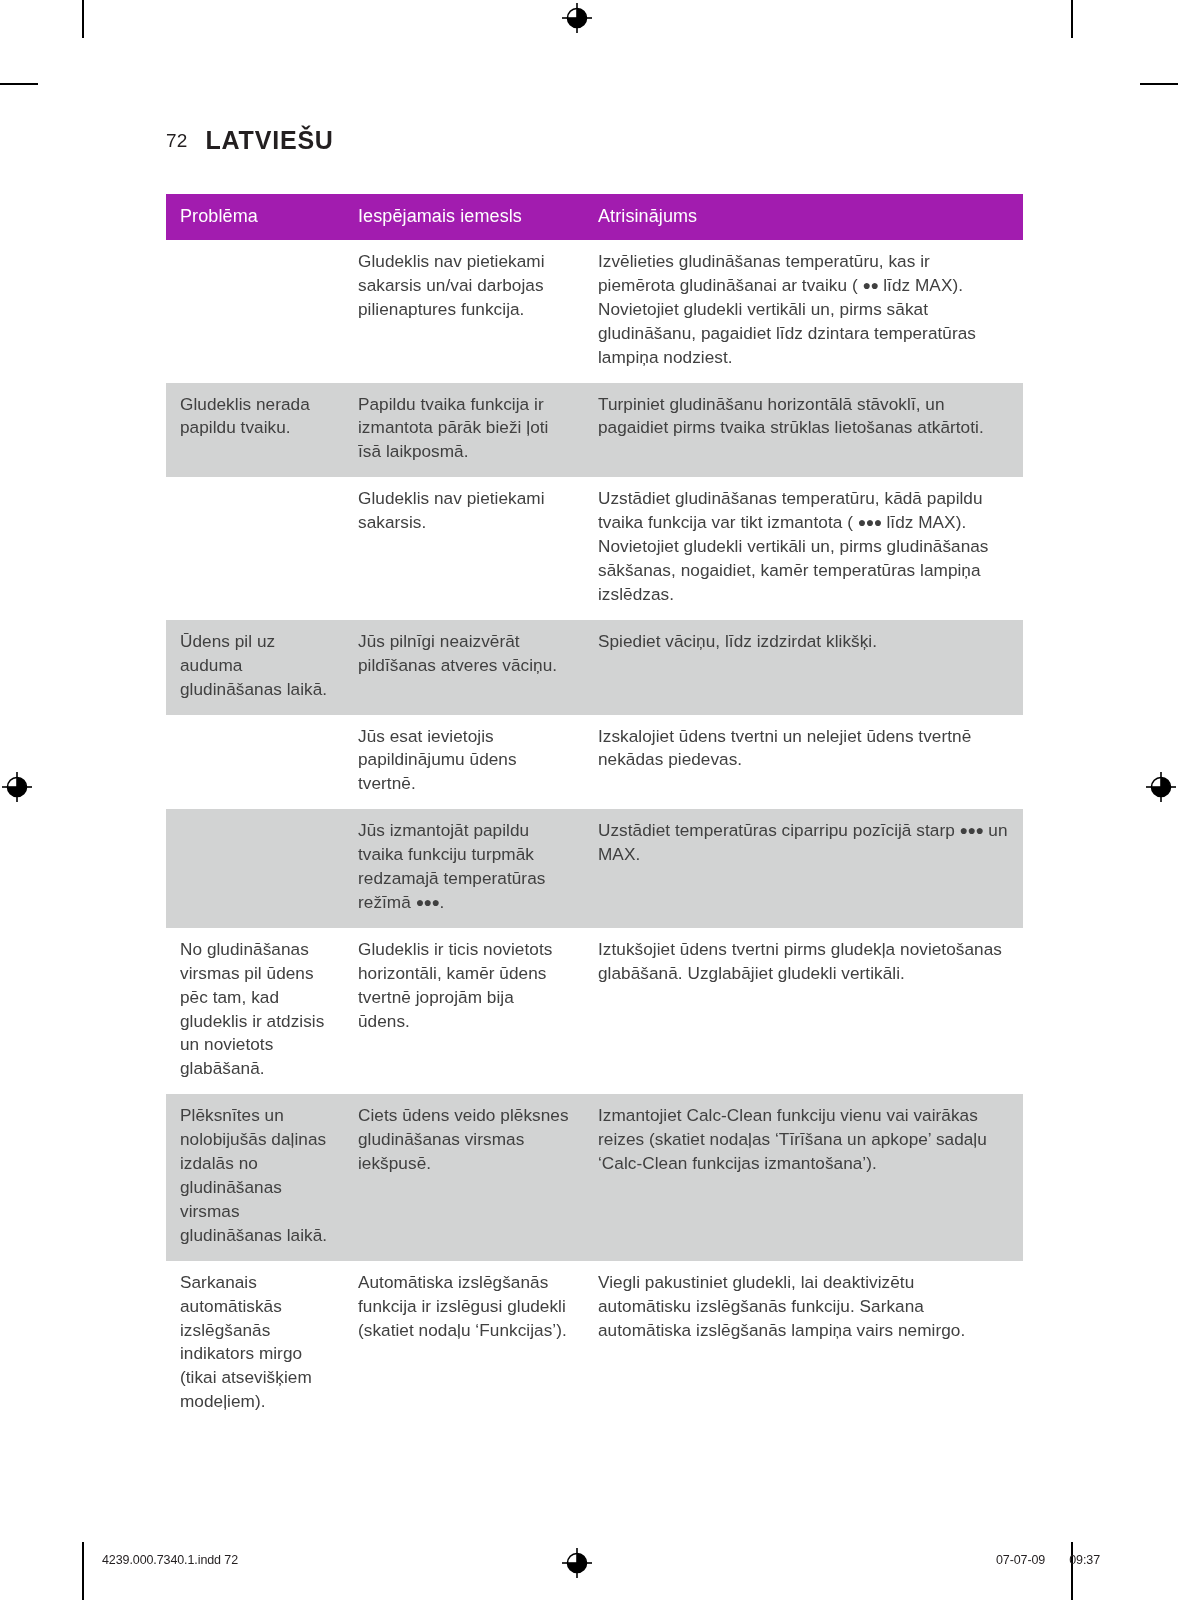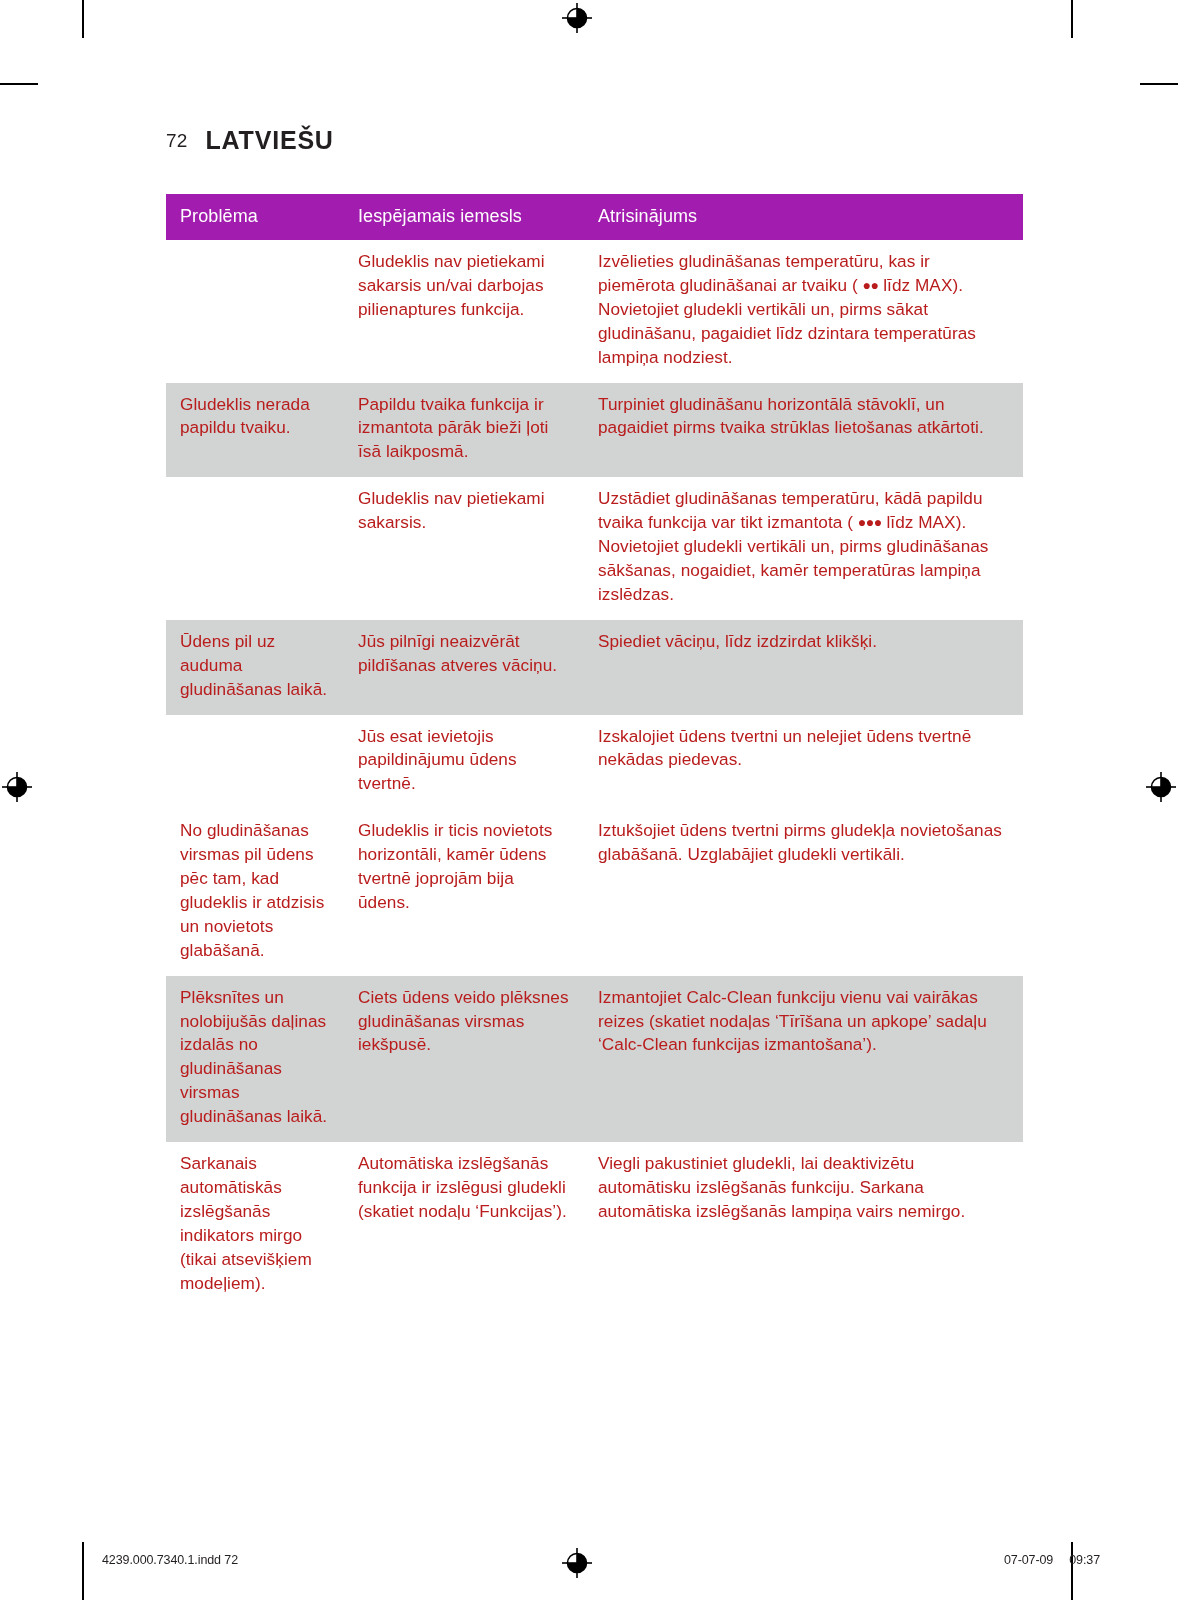--- a/index.html
+++ b/index.html
@@ -75,21 +75,21 @@
     font-size: 18px;
     padding: 12px 14px 13px 14px;
     vertical-align: middle;
     letter-spacing: 0.1px;
   }
   table.troubleshoot tbody td {
     vertical-align: top;
     font-size: 17.2px;
     line-height: 1.39;
     padding: 10px 14px 13px 14px;
-    color: #b91c1c;
+    color: #404040;
     letter-spacing: 0.05px;
   }
   table.troubleshoot tbody tr.shaded td {
     background: #d2d3d3;
   }
   table.troubleshoot tbody tr.plain td {
     background: #ffffff;
   }
   .dots {
     letter-spacing: -0.5px;
@@ -108,21 +108,21 @@
   .footer-text {
     position: absolute;
     font-size: 12.5px;
     color: #231f20;
     font-family: "Liberation Sans", sans-serif;
     white-space: nowrap;
     letter-spacing: -0.1px;
   }
   .footer-left { left: 102px; top: 1553px; }
   .footer-right { right: 78px; top: 1553px; text-align: right; }
-  .footer-right span { margin-left: 16px; }
+  .footer-right span { margin-left: 24px; }
 </style>
 </head>
 <body>
 
 <div class="crop-v" style="left:82px; top:0px;"></div>
 <div class="crop-h" style="left:0px; top:83px;"></div>
 <div class="crop-v" style="left:1071px; top:0px;"></div>
 <div class="crop-h" style="left:1140px; top:83px;"></div>
 
 <svg class="reg-mark" style="left:562px; top:3px;" viewBox="0 0 30 30">
@@ -195,20 +195,25 @@
         <tr class="shaded">
           <td>Ūdens pil uz auduma gludināšanas laikā.</td>
           <td>Jūs pilnīgi neaizvērāt pildīšanas atveres vāciņu.</td>
           <td>Spiediet vāciņu, līdz izdzirdat klikšķi.</td>
         </tr>
         <tr class="plain">
           <td></td>
           <td>Jūs esat ievietojis papildinājumu ūdens tvertnē.</td>
           <td>Izskalojiet ūdens tvertni un nelejiet ūdens tvertnē nekādas piedevas.</td>
         </tr>
+        <tr class="shaded">
+          <td></td>
+          <td>Jūs izmantojāt papildu tvaika funkciju turpmāk redzamajā temperatūras režīmā <span class="dots">●●●</span>.</td>
+          <td>Uzstādiet temperatūras ciparripu pozīcijā starp <span class="dots">●●●</span> un MAX.</td>
+        </tr>
         <tr class="plain">
           <td>No gludināšanas virsmas pil ūdens pēc tam, kad gludeklis ir atdzisis un novietots glabāšanā.</td>
           <td>Gludeklis ir ticis novietots horizontāli, kamēr ūdens tvertnē joprojām bija ūdens.</td>
           <td>Iztukšojiet ūdens tvertni pirms gludekļa novietošanas glabāšanā. Uzglabājiet gludekli vertikāli.</td>
         </tr>
         <tr class="shaded">
           <td>Plēksnītes un nolobijušās daļinas izdalās no gludināšanas virsmas gludināšanas laikā.</td>
           <td>Ciets ūdens veido plēksnes gludināšanas virsmas iekšpusē.</td>
           <td>Izmantojiet Calc-Clean funkciju vienu vai vairākas reizes (skatiet nodaļas ‘Tīrīšana un apkope’ sadaļu ‘Calc-Clean funkcijas izmantošana’).</td>
         </tr>

